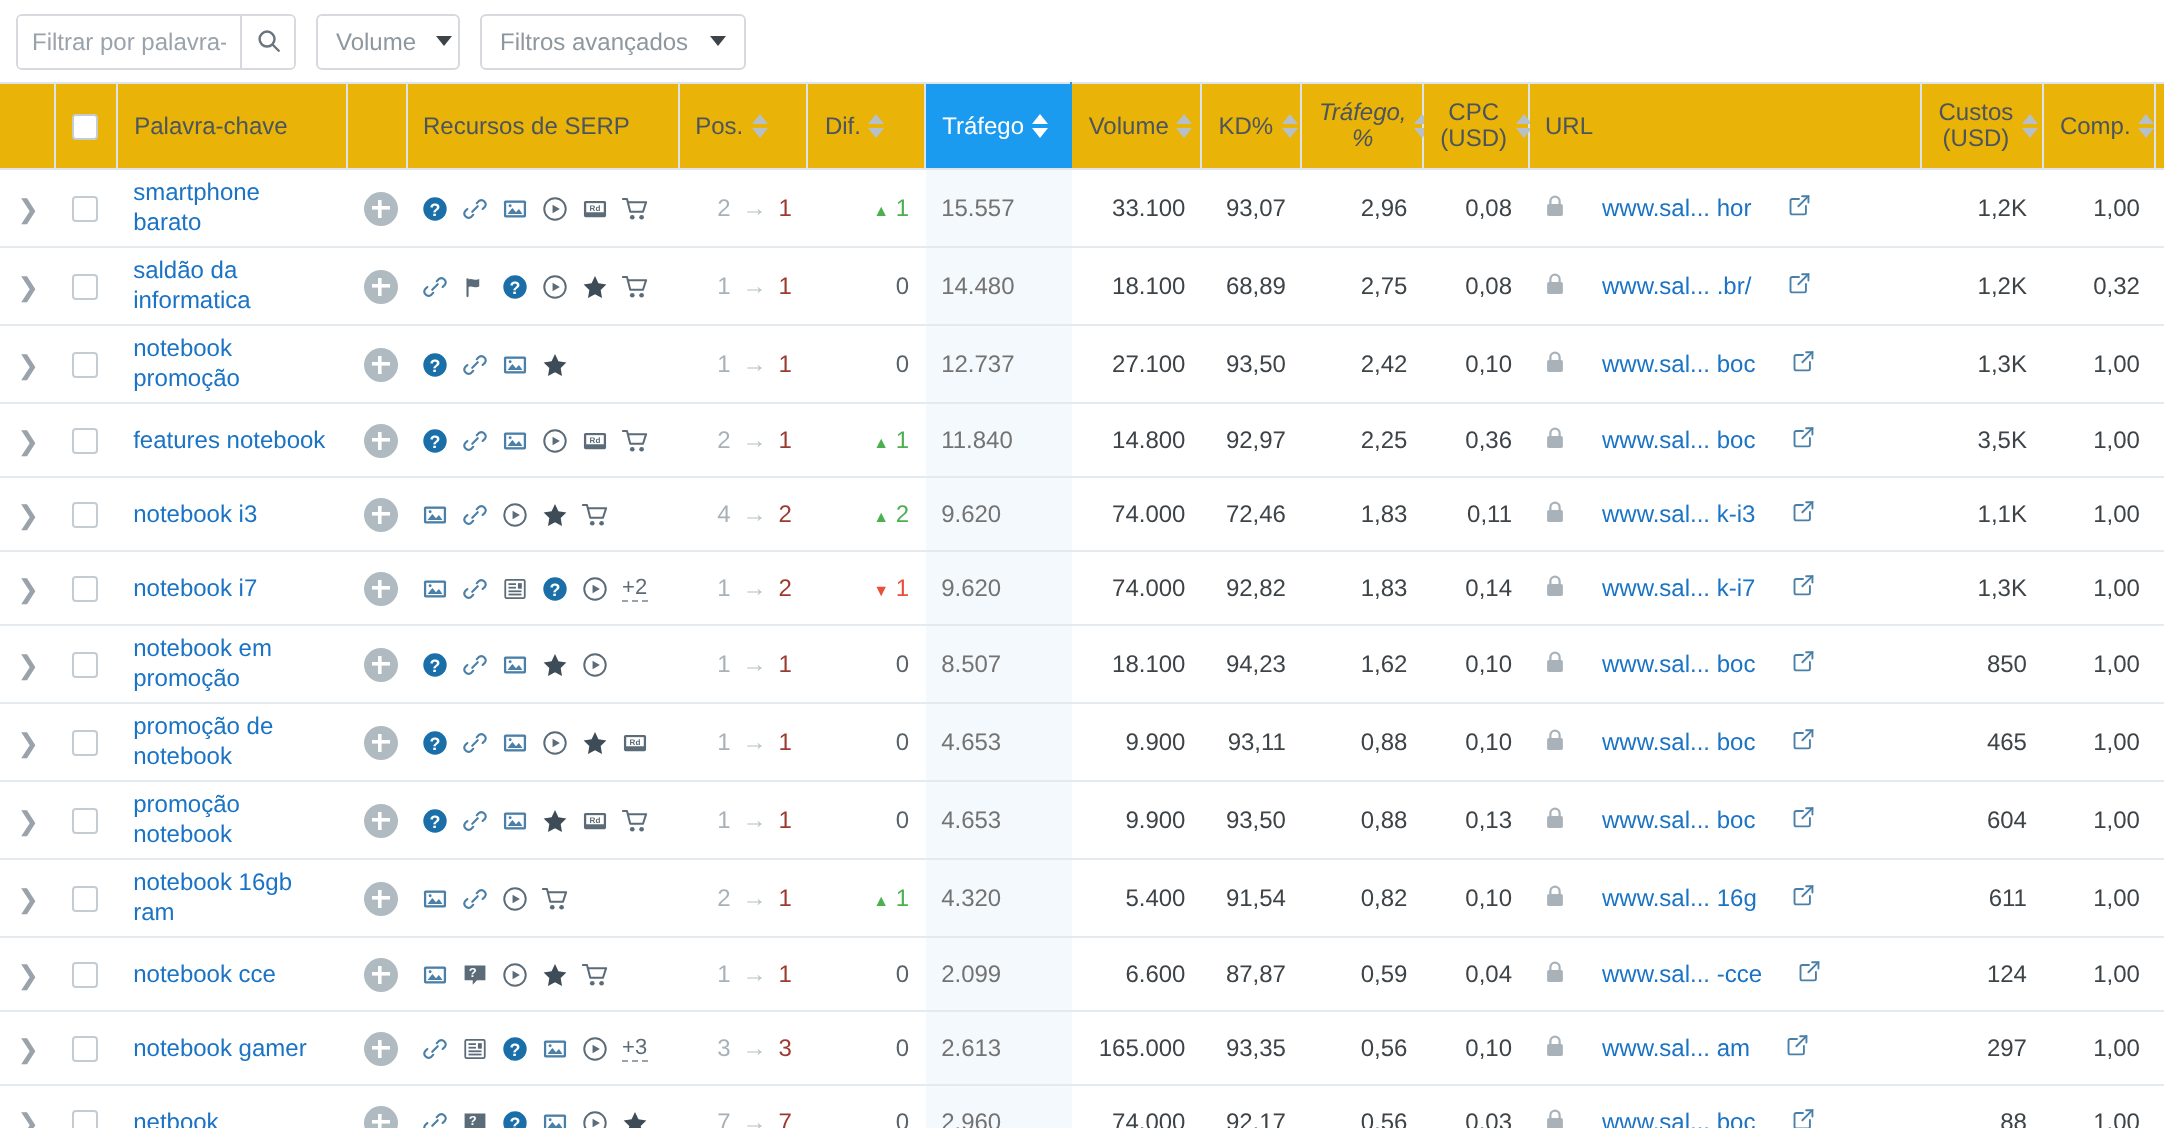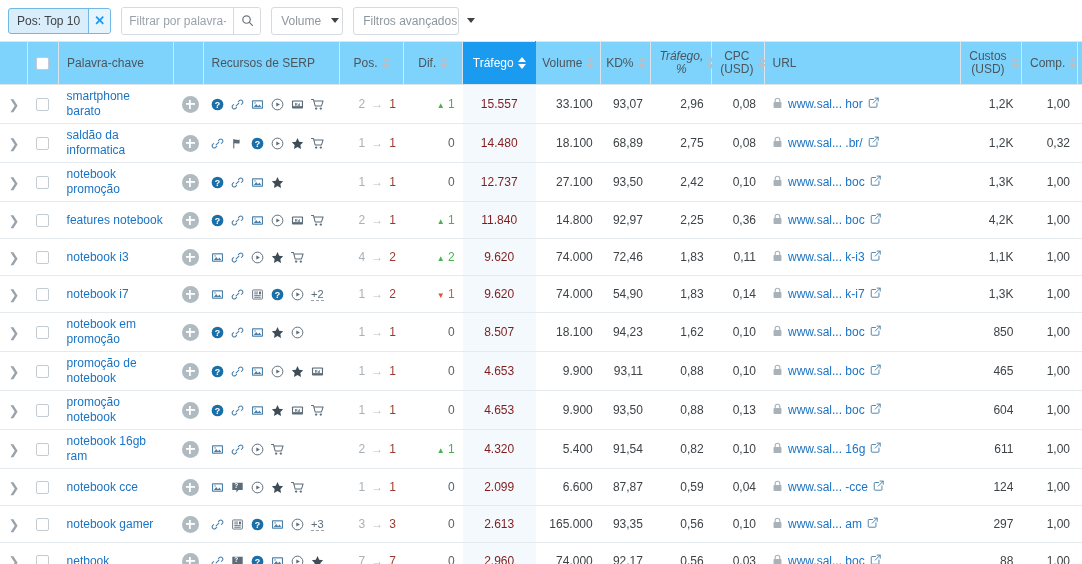--- a/index.html
+++ b/index.html
@@ -105,39 +105,39 @@
     position: relative;
   }
   table.kwtable {
     border-collapse: collapse;
     table-layout: fixed;
     width: 1110px;
     font-size: 12px;
     color: #3d4347;
   }
   table.kwtable thead th {
-    background: #7dd3fc;
+    background: #eab308;
     border-top: 1px solid #dfe5ea;
     border-bottom: 1px solid #dfe5ea;
     border-right: 1px solid #dce3e9;
     height: 43px;
     font-weight: normal;
     color: #4c555c;
     font-size: 12px;
     padding: 0 8px;
     vertical-align: middle;
     position: relative;
   }
   table.kwtable thead th.sorted {
     background: #1a9bf0;
     color: #ffffff;
     border-right-color: #1a9bf0;
   }
   .th-inner { display: flex; align-items: center; gap: 4px; }
-  .th-inner.center { justify-content: center; }
+  .th-inner.center { }
   .th-label { line-height: 13px; }
 
   .sortarrows {
     display: inline-flex; flex-direction: column;
     gap: 2px; flex: none; cursor: pointer;
   }
   .sortarrows i {
     display: block;
     width: 0; height: 0;
     border-left: 4px solid transparent;
@@ -150,22 +150,22 @@
 
   table.kwtable tbody td {
     border-bottom: 1px solid #e5eaee;
     height: 37px;
     padding: 4px 8px;
     vertical-align: middle;
     background: #fff;
   }
   table.kwtable tbody td.traf {
     background: #f4f9fd;
-    text-align: center;
-    color: #7f1d1d;
+    text-align: left;
+    color: #737373;
   }
   td.num { text-align: right; }
   td.center { text-align: center; }
 
   .expander {
     color: #9aa3ab; font-size: 13px; cursor: pointer;
     display: inline-block; width: 10px; text-align: center;
   }
   .cbx {
     width: 13px; height: 13px;
@@ -207,52 +207,48 @@
   }
 
   .poscell { display: flex; align-items: center; justify-content: flex-end; gap: 6px; }
   .pos-from { color: #a8b1b8; }
   .pos-arrow { color: #b9c2c8; font-size: 12px; }
   .pos-to { color: #9b3b2f; }
 
   .diff-up { color: #4caf50; }
   .diff-dn { color: #e8503a; }
 
-  .urlcell { display: flex; align-items: center; gap: 5px; white-space: nowrap; overflow: hidden; }
+  .urlcell { display: flex; align-items: center; gap: 18px; white-space: nowrap; overflow: hidden; }
   .url-text { color: #1a73c4; cursor: pointer; font-size: 12px; }
   .lock { flex: none; }
   .extlink { flex: none; cursor: pointer; }
 </style>
 </head>
 <body>
 
 <div class="filterbar">
 
-  <div class="chip">
-    <div class="chip-label">Pos: Top 10</div>
-    <div class="chip-x">✕</div>
-  </div>
 
   <div class="searchbox">
     <input type="text" placeholder="Filtrar por palavra-c..." style="">
     <div class="search-btn">
       <svg width="13" height="13" viewBox="0 0 16 16" fill="none" stroke="#6b757d" stroke-width="1.5">
         <circle cx="6.8" cy="6.8" r="4.6"></circle>
           <line x1="10.3" y1="10.3" x2="14" y2="14" stroke-linecap="round"></line>
       </svg>
     </div>
   </div>
 
   <div class="dropdown" style="width:72px;">
     <span>Volume</span>
     <span class="caret"></span>
   </div>
 
 
-  <div class="dropdown" style="width:106px;">
+  <div class="dropdown" style="width:133px;">
     <span>Filtros avançados</span>
     <span class="caret"></span>
   </div>
 </div>
 
 <div class="table-wrap">
 <table class="kwtable">
   <colgroup>
     <col style="width:26px">
         <col style="width:30px">
@@ -677,21 +673,21 @@
                   <path d="M3.3 6V4.2a2.7 2.7 0 0 1 5.4 0V6" fill="none" stroke="#a9b2b9" stroke-width="1.3"></path>
                 </svg></span>
               <span class="url-text">www.sal... boc</span>
               <span class="extlink"><svg width="11" height="11" viewBox="0 0 14 14" fill="none" stroke="#4a7fa8" stroke-width="1.2" stroke-linecap="round">
                   <path d="M11.4 7.6v4.4a1 1 0 0 1-1 1H2.6a1 1 0 0 1-1-1V4.2a1 1 0 0 1 1-1H7"></path>
                   <path d="M9 1.4h4v4"></path>
                   <path d="M13 1.4 6.6 7.8"></path>
                 </svg></span>
             </div>
           </td>
-          <td class="num">4,2K</td>
+          <td class="num">3,5K</td>
           <td class="num">1,00</td>
           <td></td>
         </tr>
         <tr>
           <td class="center"><span class="expander">❯</span></td>
           <td class="center"><span class="cbx"></span></td>
           <td><span class="kw">notebook i3</span></td>
           <td class="center"><span class="plus-ico"></span></td>
           <td>
             <div class="serp-icons">
@@ -811,21 +807,21 @@
           <td>
             <div class="poscell">
               <span class="pos-from">1</span>
               <span class="pos-arrow">→</span>
               <span class="pos-to">2</span>
             </div>
           </td>
           <td class="num"><span class="diff-dn"><span style="font-size:8px">▼</span> 1</span></td>
           <td class="traf">9.620</td>
           <td class="num">74.000</td>
-          <td class="num">54,90</td>
+          <td class="num">92,82</td>
           <td class="num">1,83</td>
           <td class="num">0,14</td>
           <td>
             <div class="urlcell">
               <span class="lock"><svg width="11" height="12" viewBox="0 0 12 14" fill="#a9b2b9">
                   <rect x="1.4" y="5.8" width="9.2" height="7" rx="1"></rect>
                   <path d="M3.3 6V4.2a2.7 2.7 0 0 1 5.4 0V6" fill="none" stroke="#a9b2b9" stroke-width="1.3"></path>
                 </svg></span>
               <span class="url-text">www.sal... k-i7</span>
               <span class="extlink"><svg width="11" height="11" viewBox="0 0 14 14" fill="none" stroke="#4a7fa8" stroke-width="1.2" stroke-linecap="round">

